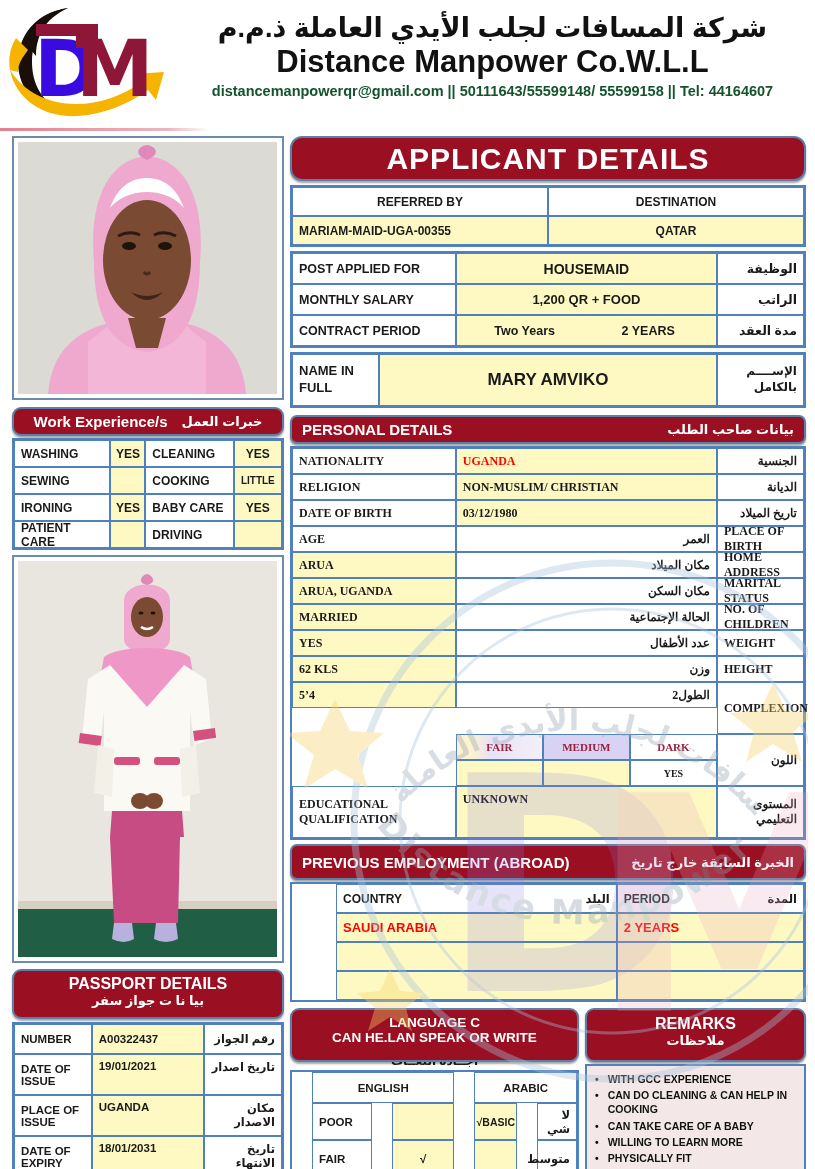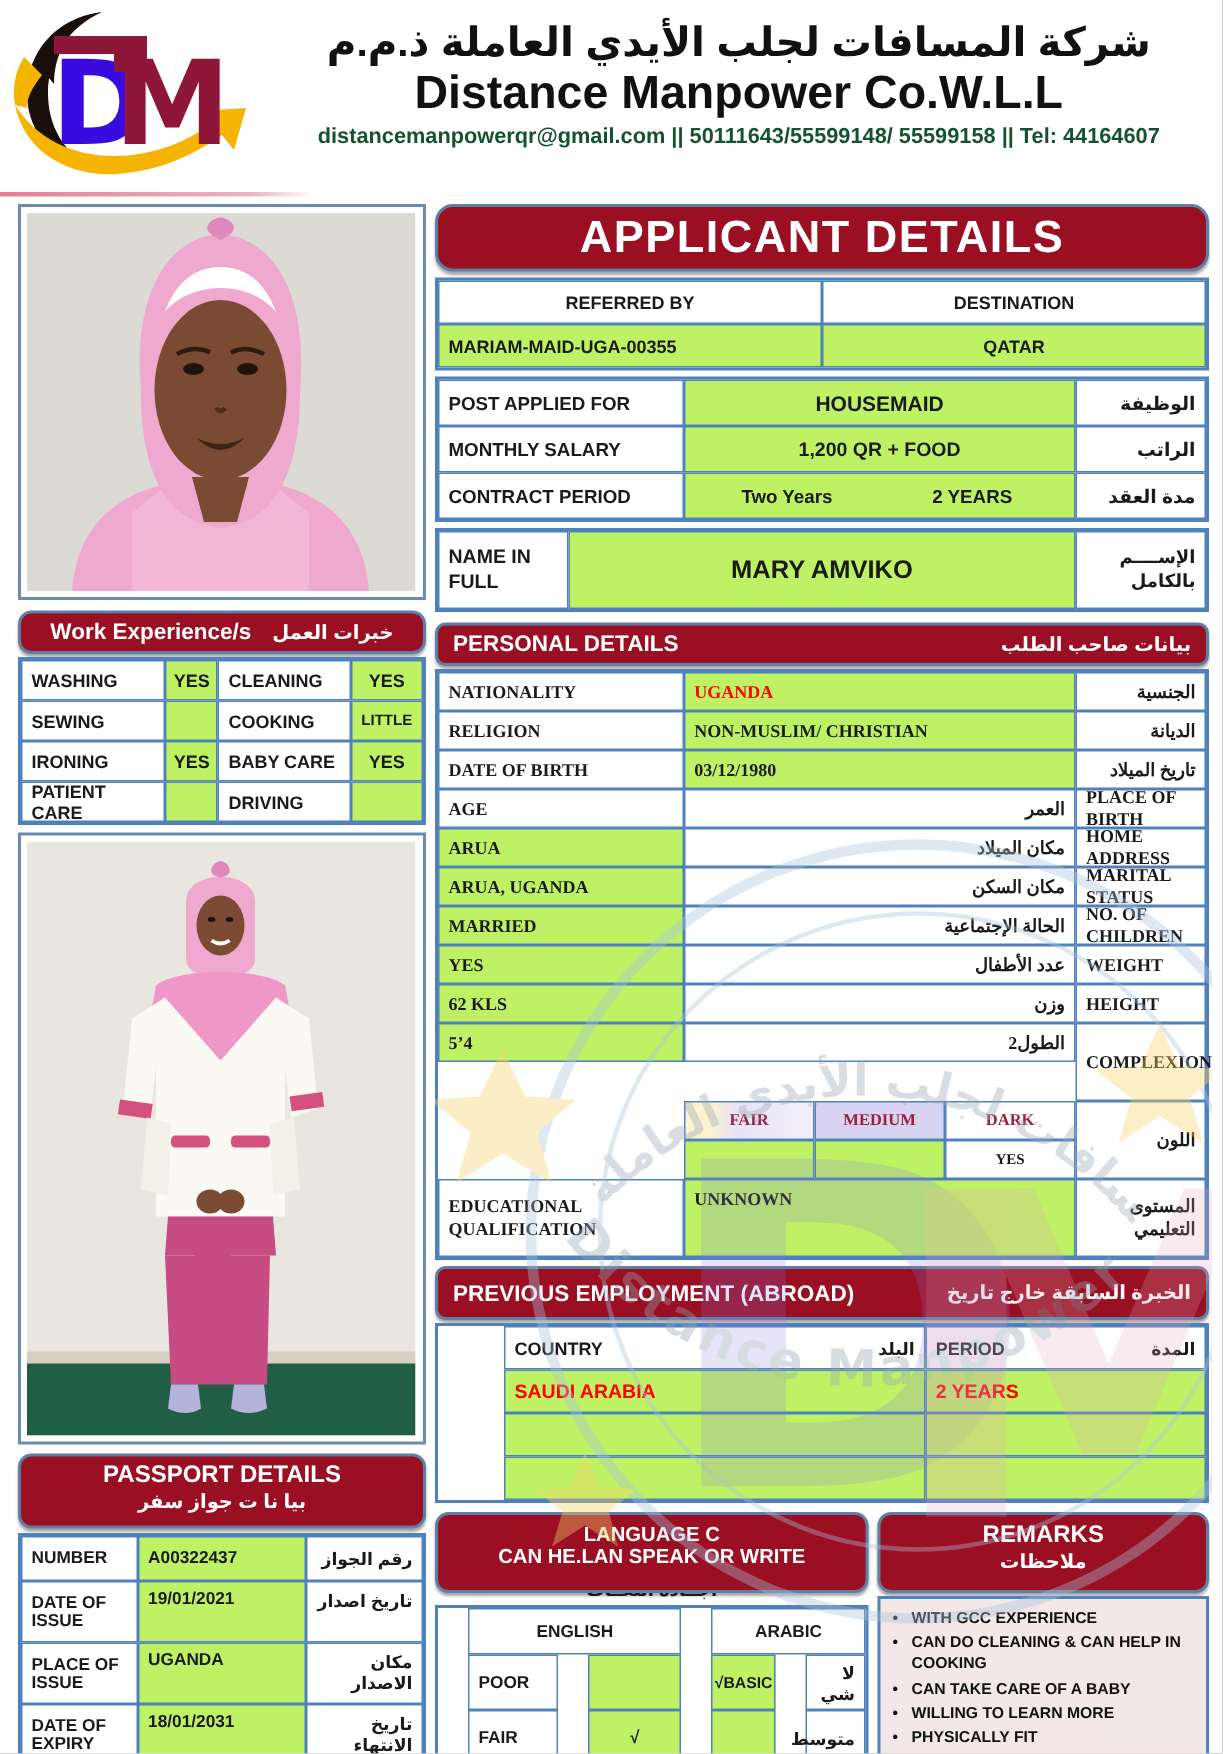--- a/index.html
+++ b/index.html
@@ -15,21 +15,21 @@
   .h-contact { font-size:14.5px; font-weight:bold; color:#14532d; margin-top:3px; }
   .top-thread { position:absolute; left:0; top:128px; width:210px; height:3px;
                 background:linear-gradient(90deg,#e2808f,#eab6be 80%,transparent); }
 
   
   .banner { background:#9a0f22; border:2px solid #5d7fa6; border-radius:9px;
             color:#fff; font-weight:bold; box-shadow:0 2px 2px rgba(0,0,0,.35); }
   .tbl { border:2px solid #4f81bd; background:#fff; }
   .cell { border:1.4px solid #4f81bd; display:flex; align-items:center;
           font-weight:bold; color:#1a1a1a; font-size:12px; padding:2px 6px; }
-  .pink { background:#bef264; }
+  .pink { background:#fef9c3; }
   .ar { direction:rtl; justify-content:flex-start; font-size:12px; }
   .red { color:#ff0000; }
   .ctr { justify-content:center; text-align:center; }
 
   .main { display:flex; gap:6px; padding:10px 9px 0 12px; }
   .col-left  { width:272px; flex:none; }
   .col-right { flex:1; position:relative; }
 
   
   .photo-frame { border:2.5px solid #6b8cae; background:#fff; padding:4px; }

